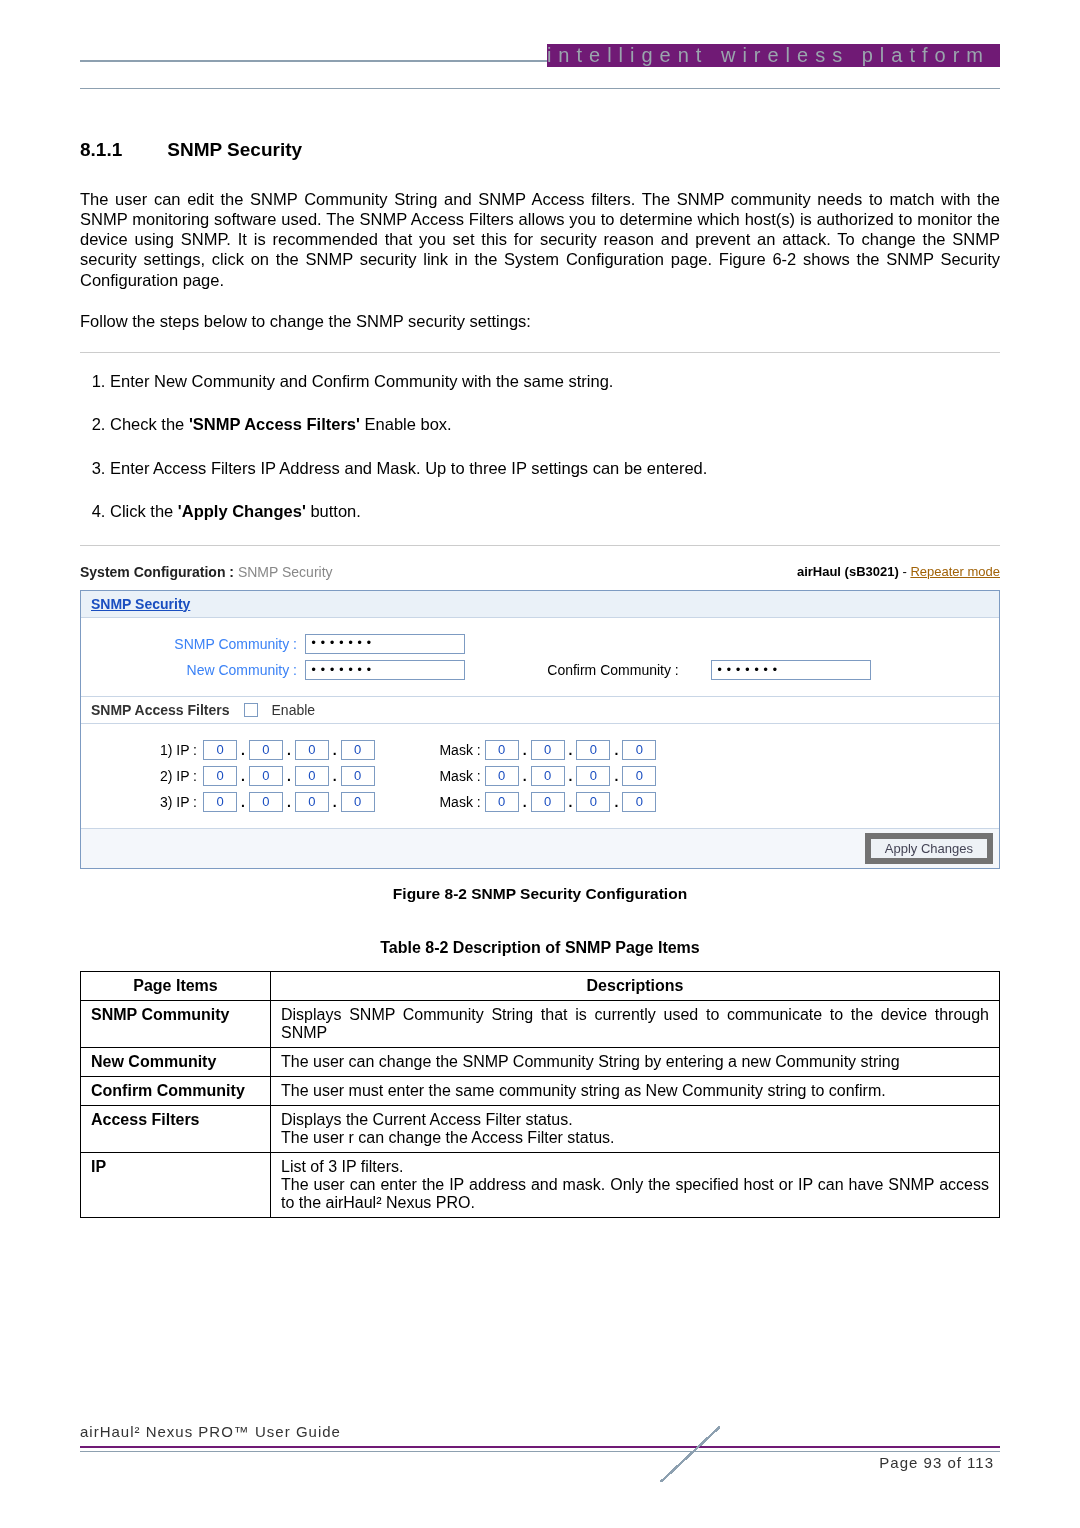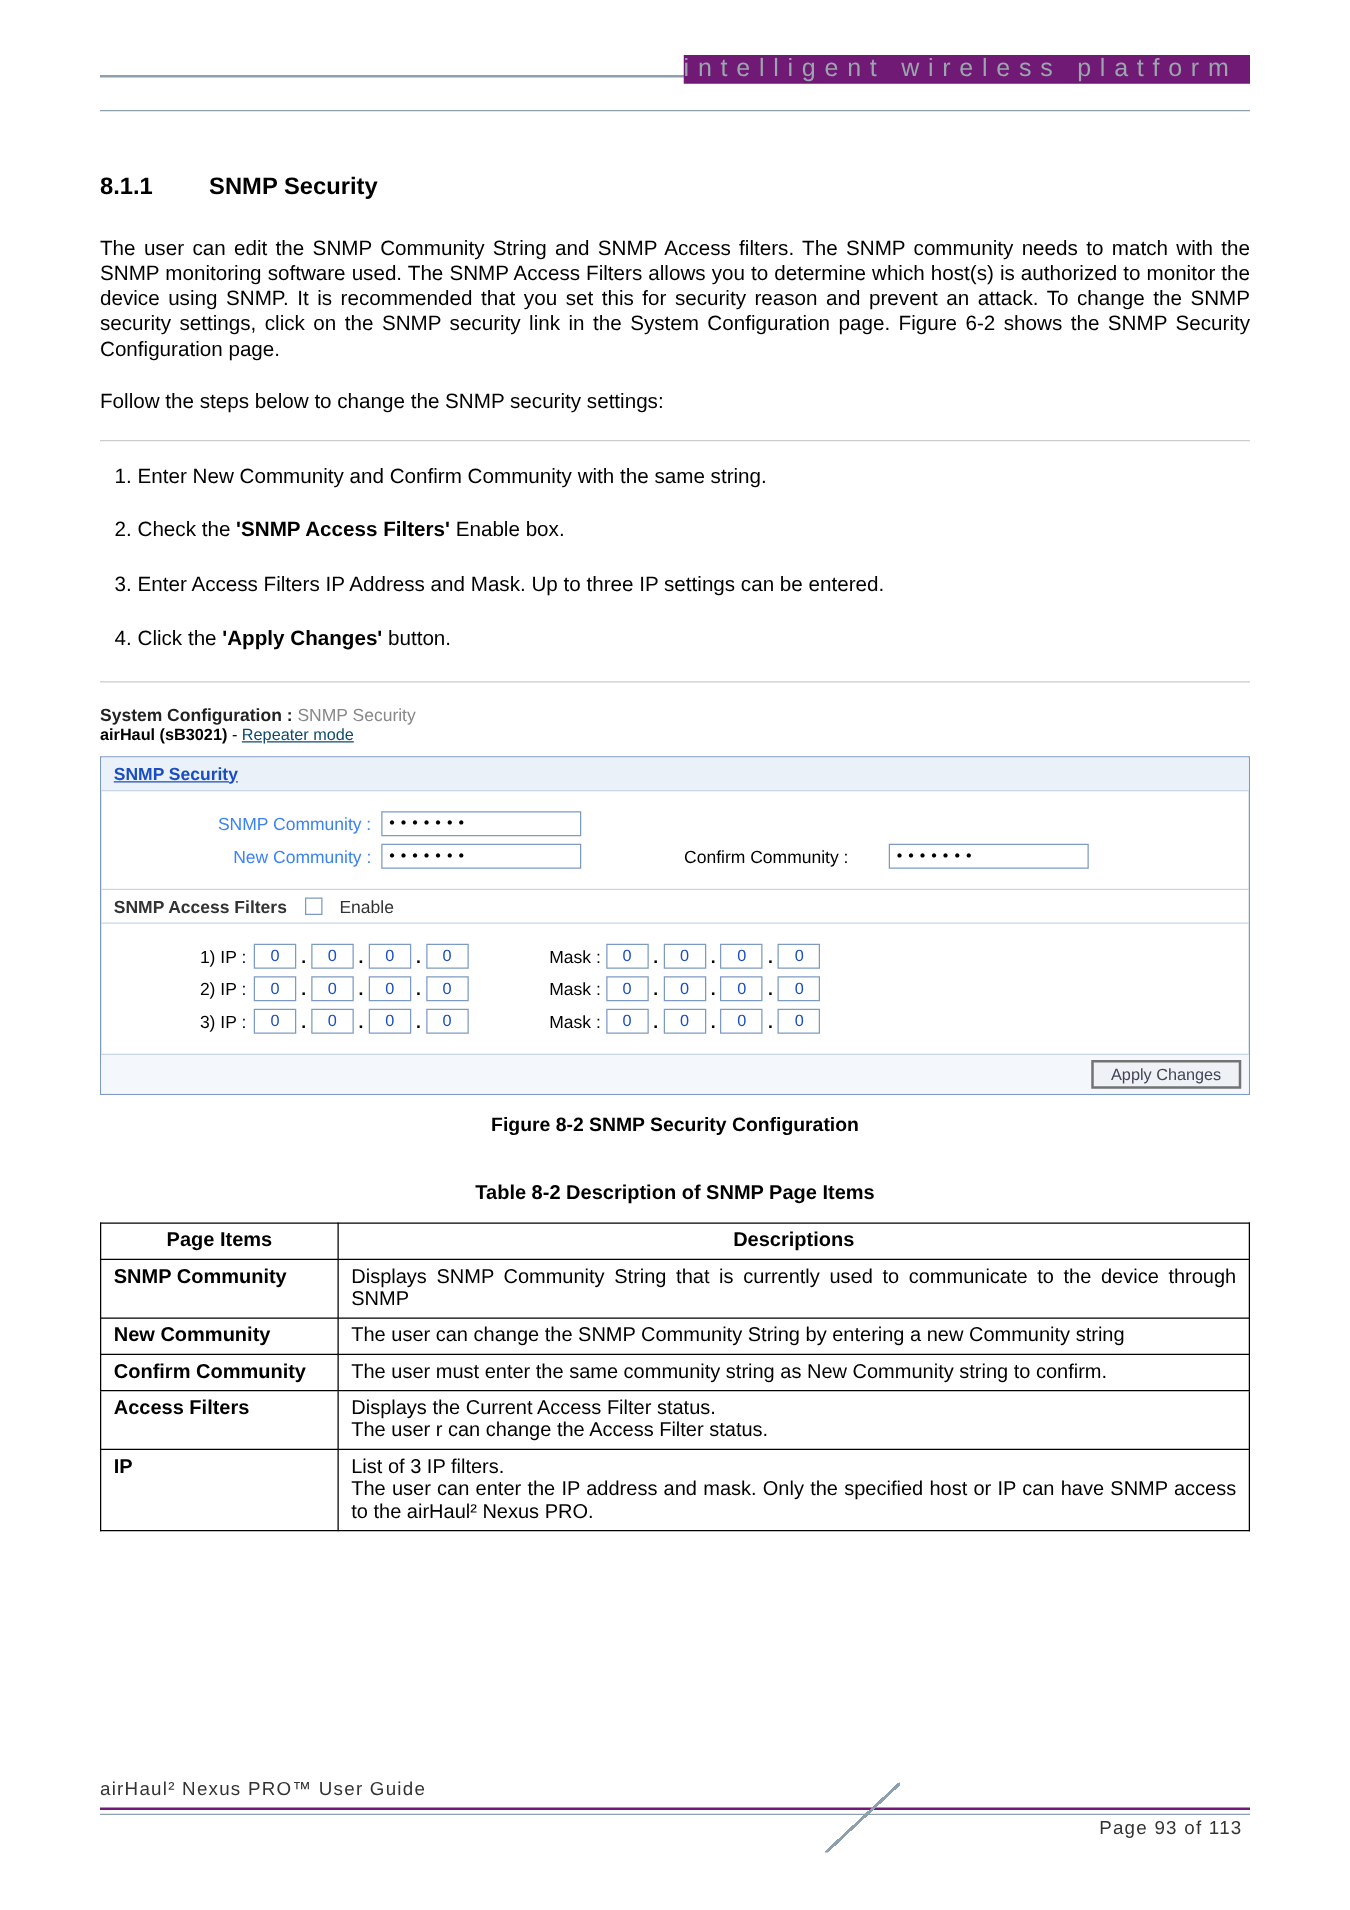--- a/index.html
+++ b/index.html
@@ -57,26 +57,25 @@
   .shot {
     margin: 10px 0 16px 0;
     font-family: Verdana, Arial, sans-serif;
     font-size: 14px;
   }
   .shot-header {
     display: flex;
     justify-content: space-between;
     align-items: flex-start;
     margin-bottom: 10px;
-    flex-direction: column;
   }
   .shot-title { font-weight: bold; color: #222; }
   .shot-title-grey { color: #888; font-weight: normal; }
   .shot-right { font-size: 13px; }
-  .shot-right .link { color: #0c4a6e; text-decoration: underline; }
+  .shot-right .link { color: #a16207; text-decoration: underline; }
   .panel {
     border: 1px solid #7d9bc2;
   }
   .panel-head {
     background: #eaf1f8;
     padding: 5px 10px;
     color: #1a4ec0;
     text-decoration: underline;
     font-weight: bold;
     border-bottom: 1px solid #c9d6e6;
@@ -115,21 +114,21 @@
   }
   .dot { padding: 0 4px; font-weight: bold; }
   .mask-lbl { width: 70px; text-align: right; margin-left: 40px; padding-right: 4px; }
   .panel-foot {
     border-top: 1px solid #c9d6e6;
     background: #f4f7fb;
     padding: 4px 6px;
     text-align: right;
   }
   .apply-btn {
-    border: 2px solid #737373; background: #eef2f6; color: #445; padding: 2px 14px;
+    border: 6px solid #737373; background: #eef2f6; color: #445; padding: 2px 14px;
     font-size: 13px;
   }
   .fig-caption {
     text-align: center;
     font-weight: bold;
     font-size: 15.5px;
     margin: 10px 0 36px 0;
   }
   .tbl-caption {
     text-align: center;

